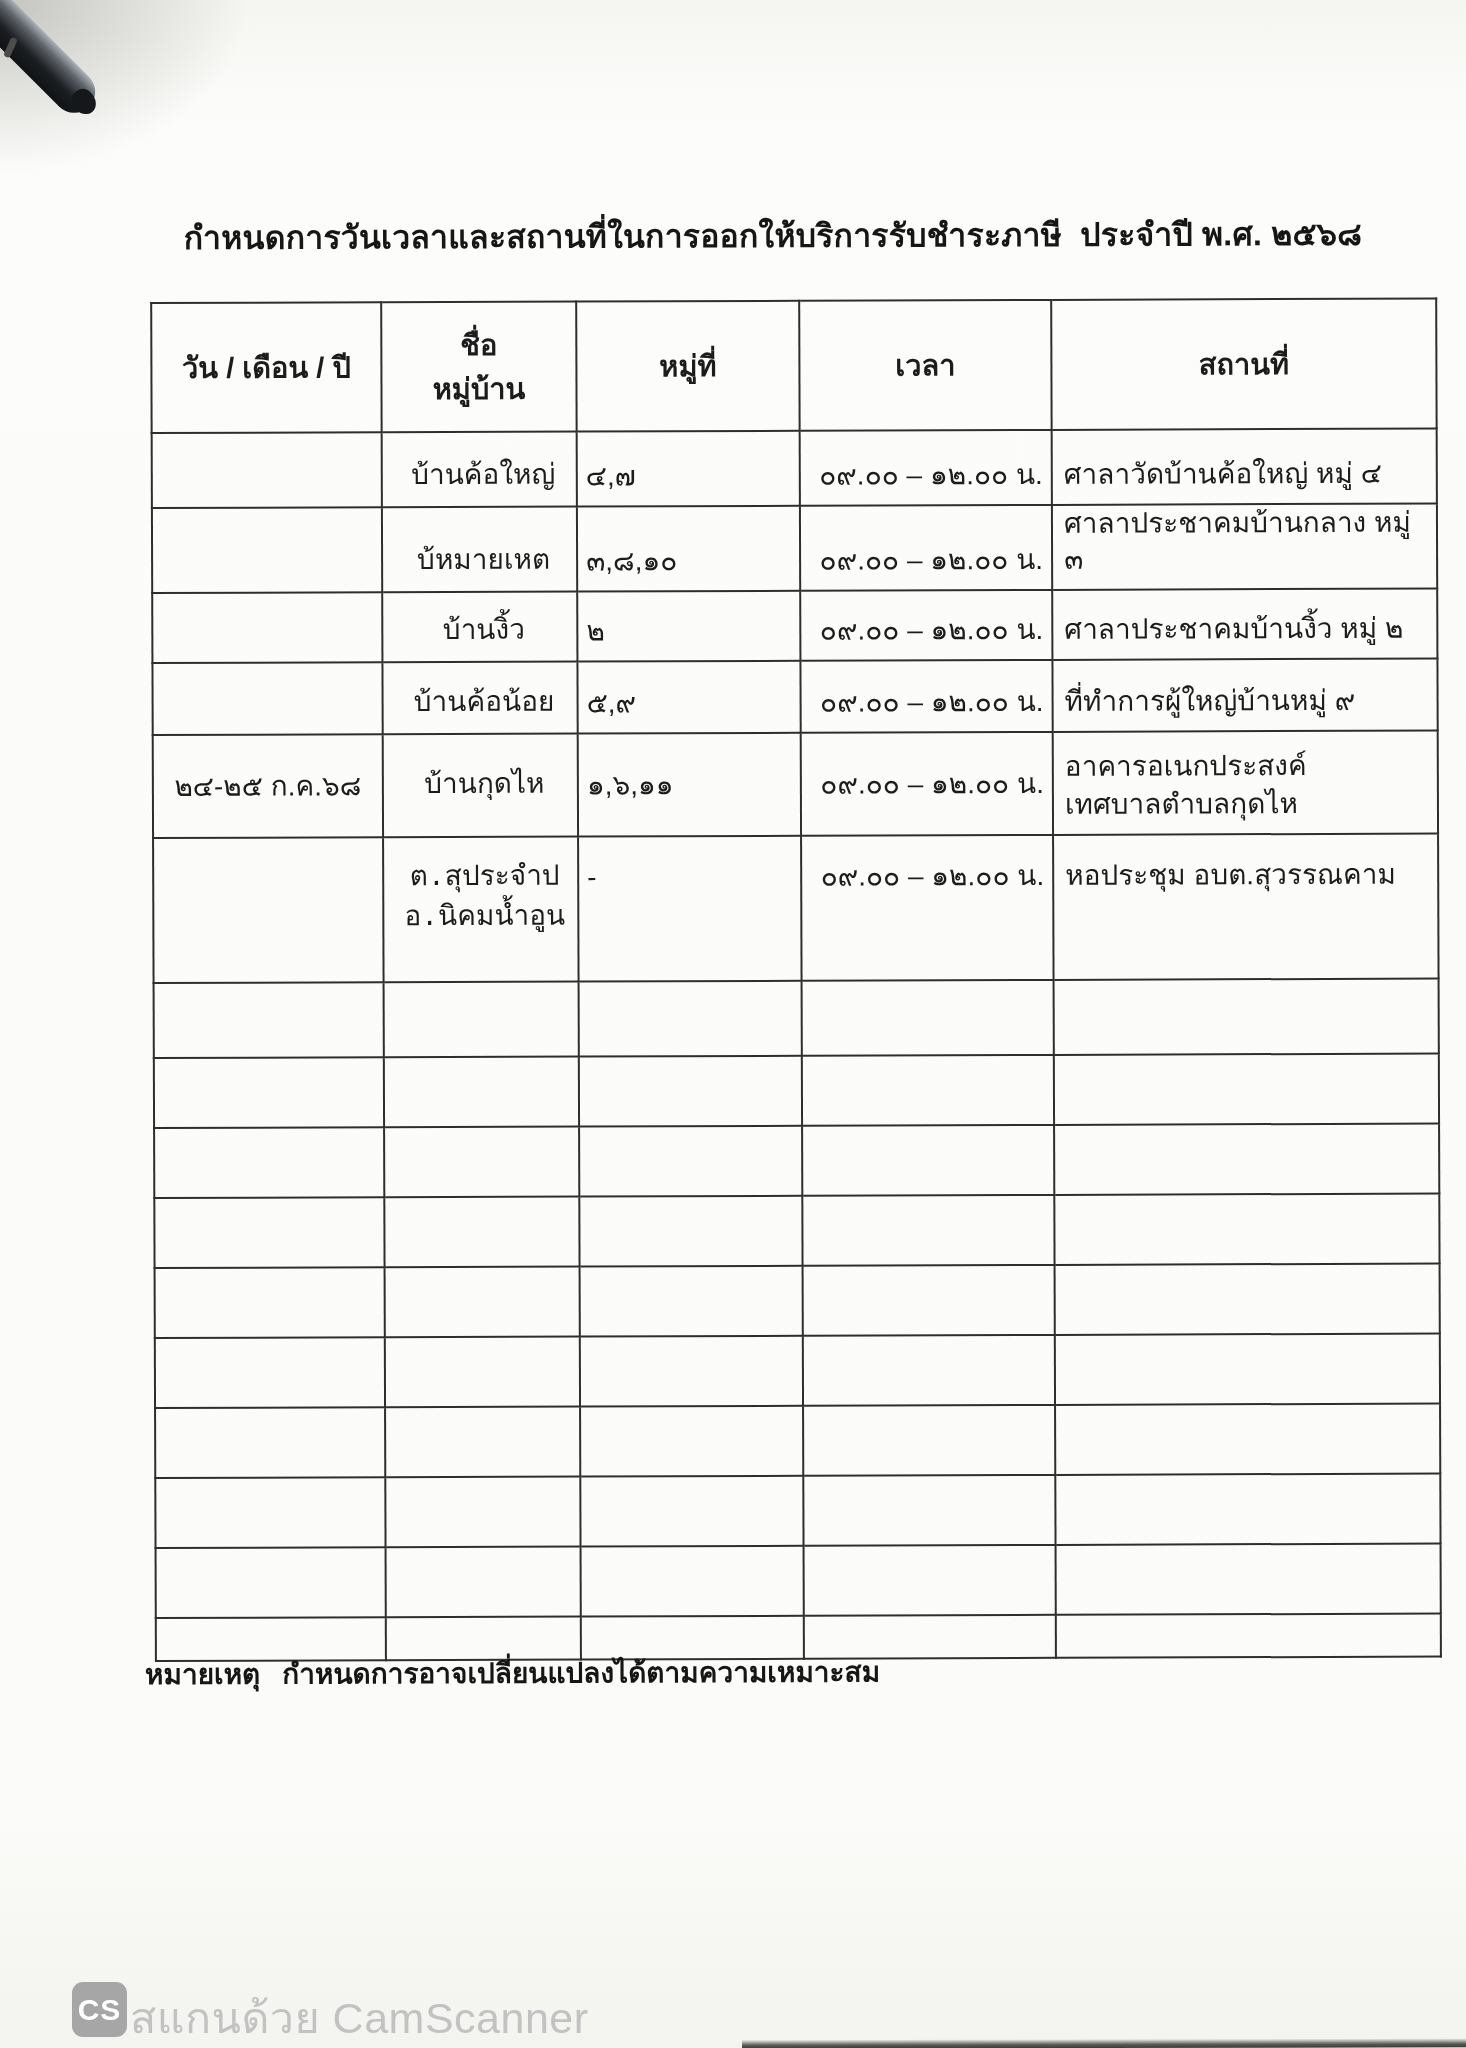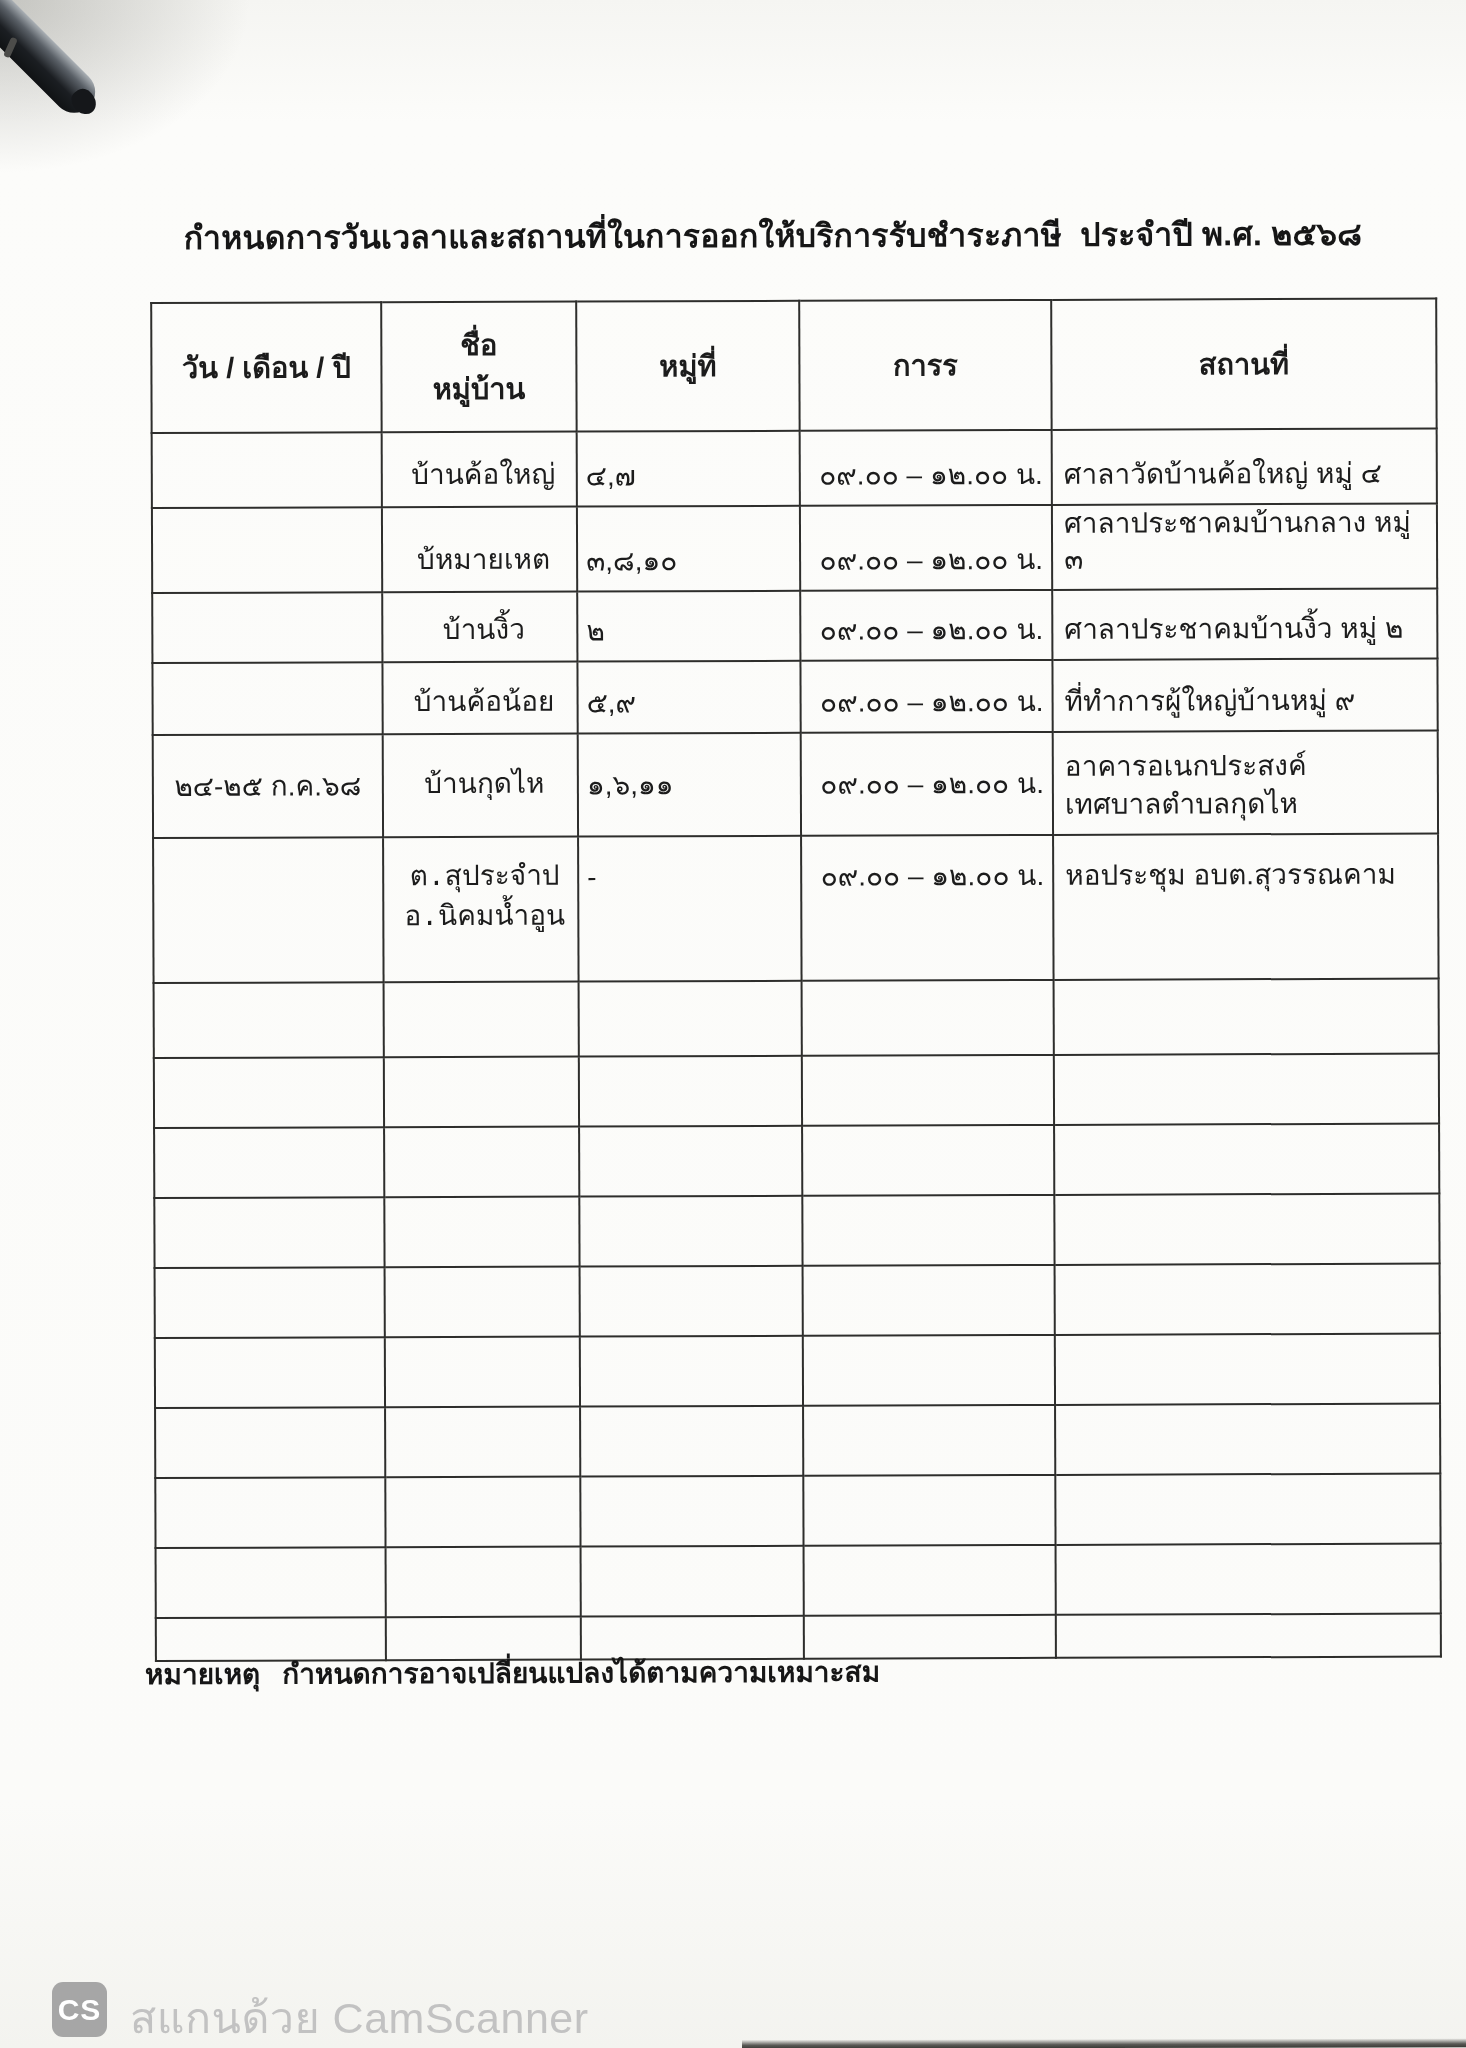--- a/index.html
+++ b/index.html
@@ -55,21 +55,21 @@
   .col-place{text-align:left;padding-left:11px !important;}
   tr.row-kudhai td{padding-bottom:32px;}
   tr.row-kudhai td.col-place{vertical-align:middle;padding-bottom:0;padding-top:4px;line-height:38px;}
   tr.row-suwan td{vertical-align:top;padding-top:20px;padding-bottom:0;line-height:40px;}
   tr.empty td{padding:0;}
   .note{
     position:absolute;left:142px;top:1650px;font-size:28px;font-weight:bold;color:#161616;
   }
   .note .note-label{margin-right:22px;}
   .cs-logo{
-    position:absolute;left:52px;top:1982px;width:55px;height:55px;border-radius:11px;
+    position:absolute;left:72px;top:1982px;width:55px;height:55px;border-radius:11px;
     background:#a6a6a6;color:#ffffff;font-size:30px;font-weight:bold;
     display:flex;align-items:center;justify-content:center;letter-spacing:1px;
   }
   .cs-text{
     position:absolute;left:130px;top:1984px;font-size:43px;color:#c2c2c2;
     letter-spacing:0.5px;white-space:nowrap;
   }
   .scan-bottom-edge{
     position:absolute;bottom:0;left:742px;right:0;height:9px;
     background:linear-gradient(to bottom,rgba(0,0,0,0) 0%,rgba(62,62,58,0.85) 62%,#3a3a36 100%);
@@ -103,21 +103,21 @@
               <div>วัน / เดือน / ปี</div>
             </th>
           <th>
             <div>ชื่อ</div>
             <div>หมู่บ้าน</div>
           </th>
           <th>
               <div>หมู่ที่</div>
             </th>
           <th>
-              <div>การร</div>
+              <div>เวลา</div>
             </th>
           <th>
               <div>สถานที่</div>
             </th>
         </tr>
       </thead>
       <tbody>
         <tr style="height:75px">
           <td class="col-date"></td>
           <td class="col-village">บ้านค้อใหญ่</td>

